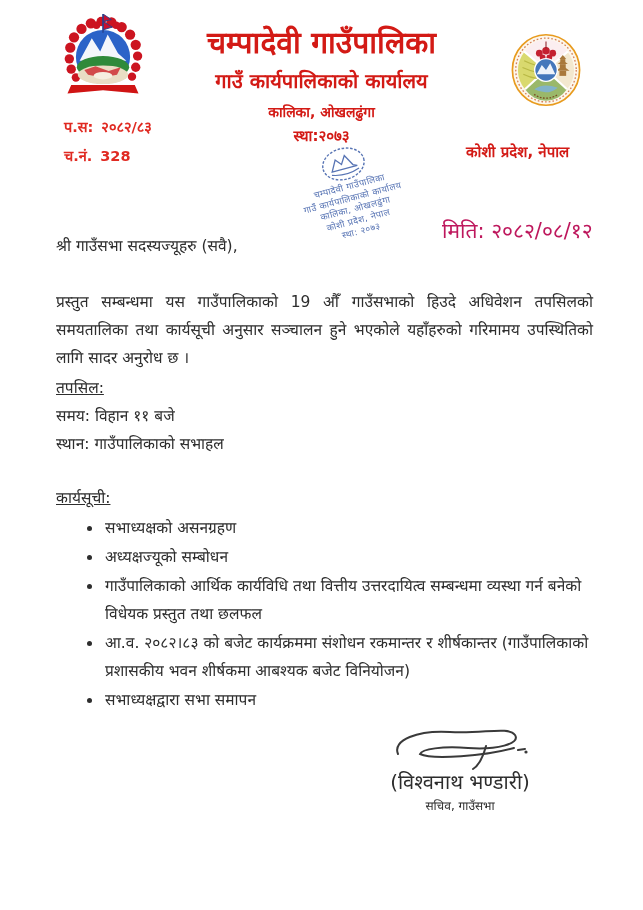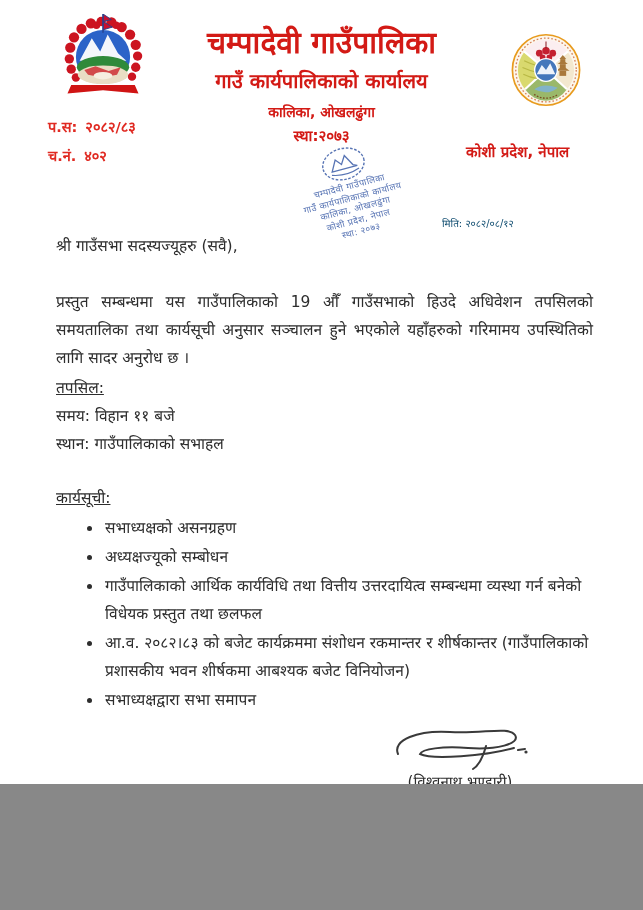--- a/index.html
+++ b/index.html
@@ -1,55 +1,55 @@
 <!DOCTYPE html>
 <html><head>
 <meta charset="utf-8">
 <style>
   html,body{margin:0;padding:0;background:#888;}
   .page{
     position:relative;
-    width:643px;height:784px;
+    width:643px;height:910px;
     background:#ffffff;
     font-family:"DejaVu Sans","Liberation Sans",sans-serif;
     color:#2d2d2d;
     overflow:hidden;
     margin:0 auto;
   }
   
   .emblem-left{position:absolute;left:56px;top:14px;width:94px;height:86px;}
   .seal-right{position:absolute;left:504px;top:30px;width:84px;height:80px;}
   .title-block{position:absolute;left:120px;right:120px;top:26px;text-align:center;color:#d31a15;}
   .muni-name{font-size:30px;font-weight:bold;line-height:34px;margin:0;}
   .office-name{font-size:20px;font-weight:bold;line-height:24px;margin-top:9px;}
   .addr-line{font-size:14px;font-weight:bold;margin-top:9px;}
   .estd-line{font-size:15px;font-weight:bold;margin-top:4px;}
-  .refs{position:absolute;left:48px;top:113px;color:#e02a22;font-size:14.5px;font-weight:bold;line-height:29px;}
+  .refs{position:absolute;left:64px;top:113px;color:#e02a22;font-size:14.5px;font-weight:bold;line-height:29px;}
   .refs .val{margin-left:8px;}
   .province{position:absolute;left:466px;top:141px;color:#d31a15;font-size:15px;font-weight:bold;}
-  .date-line{position:absolute;left:442px;top:216px;font-size:10px;color:#0c4a6e;}
+  .date-line{position:absolute;left:442px;top:216px;font-size:21px;color:#be185d;}
   
   .stamp{
     position:absolute;left:282px;top:146px;width:138px;
     transform:rotate(-15deg);
     color:#4a69ae;text-align:center;opacity:.92;
   }
   .stamp svg{display:block;margin:0 auto 1px auto;}
   .stamp-line{font-size:9px;line-height:11.5px;letter-spacing:.4px;white-space:nowrap;}
   
   .body{position:absolute;left:56px;top:232px;width:537px;font-size:15.5px;line-height:28px;}
   .para{text-align:justify;margin-top:28px;}
   .heading-underline{text-decoration:underline;margin-top:2px;}
   .gap{height:24px;}
   ul.agenda{margin:2px 0 0 0;padding:0 0 0 47px;}
   ul.agenda li{margin:0 0 1px 0;padding-left:2px;}
   
   .sig-block{margin:10px 28px 0 auto;width:210px;text-align:center;}
   .sig-block svg{display:block;margin:0 auto;}
-  .sig-name{font-size:15px;line-height:24px;text-align:center;}
+  .sig-name{font-size:20px;line-height:24px;text-align:center;}
   .sig-role{font-size:12px;line-height:24px;}
 </style>
 </head>
 <body>
 
 <div class="page">
 
   <svg class="emblem-left" viewBox="0 0 100 92">
 
     <g fill="#cc1420">
@@ -138,21 +138,21 @@
     <polygon points="39,52 45,41 50,47 55,39 61,52" fill="#eef3fa"></polygon>
 
     <path d="M36,76 a20,16 0 0 0 28,0" fill="none" stroke="#7a4a20" stroke-width="1.6" stroke-dasharray="2 1.8"></path>
   </svg>
 
   <div class="refs">
     <div>
       <span>प.स:</span><span class="val">२०८२/८३</span>
     </div>
     <div>
-      <span>च.नं.</span><span class="val">४०२</span>
+      <span>च.नं.</span><span class="val">328</span>
     </div>
   </div>
 
   <div class="province">कोशी प्रदेश, नेपाल</div>
 
   <div class="stamp">
     <svg width="46" height="34" viewBox="0 0 46 34">
       <ellipse cx="23" cy="17" rx="21" ry="15.5" fill="none" stroke="#4a69ae" stroke-width="1.4" stroke-dasharray="2.6 1.6"></ellipse>
       <polygon points="10,22 16,11 21,17 26,9 32,20 36,22" fill="none" stroke="#4a69ae" stroke-width="1.3"></polygon>
       <path d="M9,25 q14,5 28,0" fill="none" stroke="#4a69ae" stroke-width="1.2"></path>

